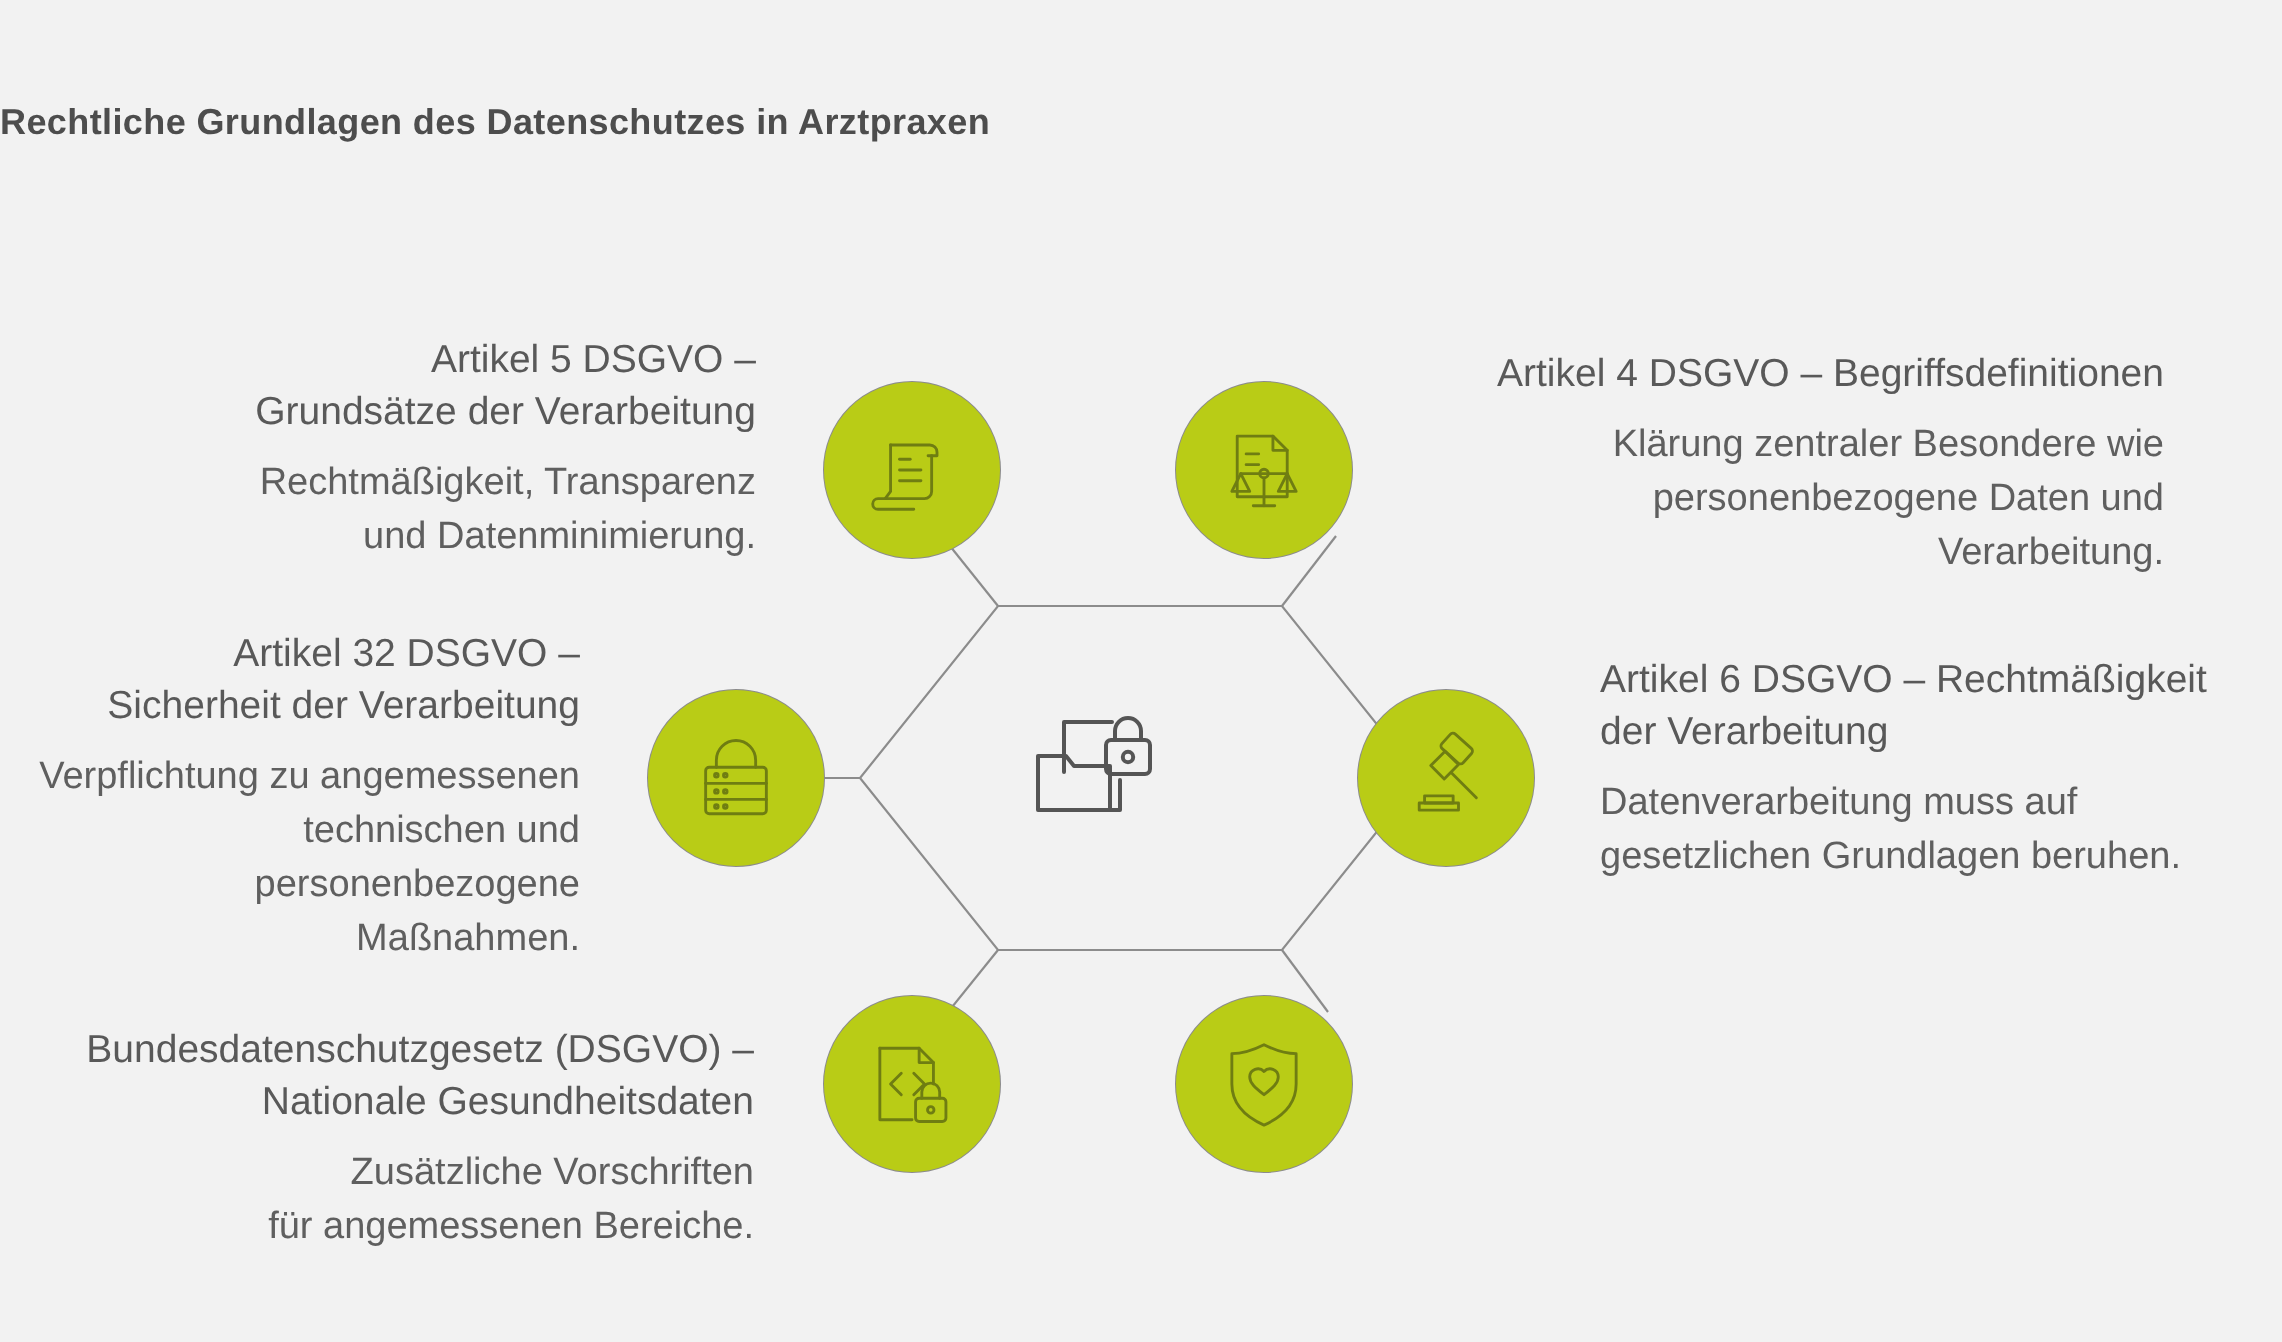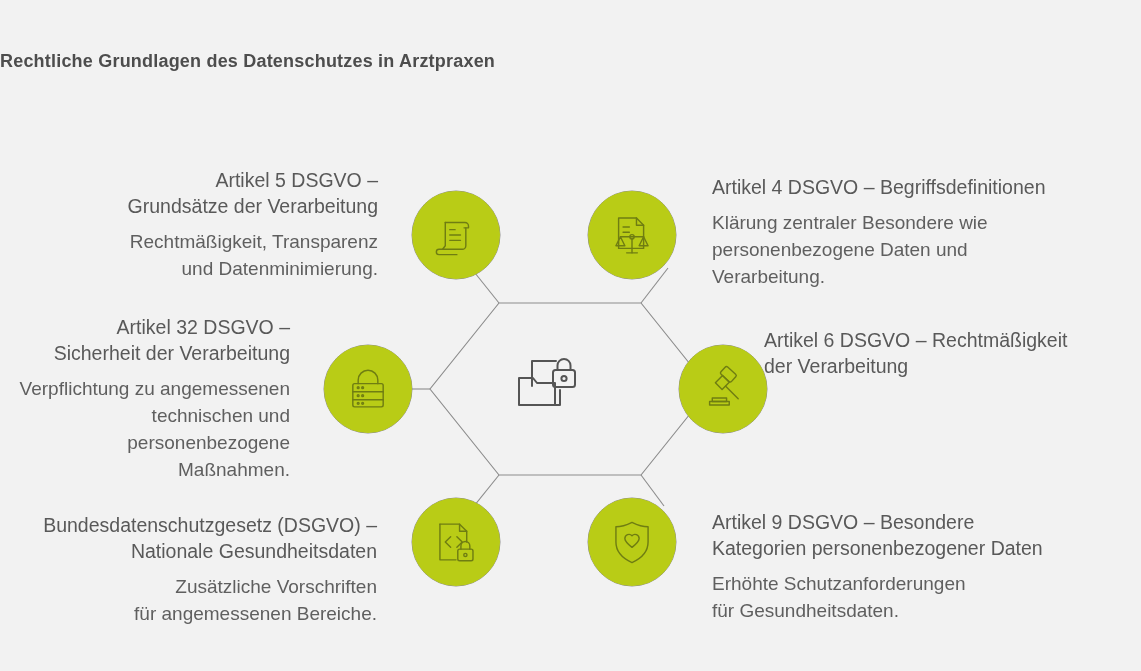--- a/index.html
+++ b/index.html
@@ -83,23 +83,23 @@
     font-weight: 400;
     color: #5f5f5f;
     line-height: 1.42;
     margin: 0;
   }
   .align-right { text-align: right; }
   .align-left  { text-align: left; }
 
   
   #block-art5   { left: 73px;  top: 145px;  width: 305px; margin-top: 23px; }
-  #block-art4   { left: 712px; top: 175px;  width: 370px; }
+  #block-art4   { left: 712px; top: 175px;  width: 370px; text-align: right; }
   #block-art32  { left: 18px;  top: 315px;  width: 272px; }
-  #block-art6   { left: 764px; top: 328px;  width: 320px; }
+  #block-art6   { left: 800px; top: 328px;  width: 320px; }
   #block-bdsg   { left: 30px;  top: 513px;  width: 347px; }
   #block-art9   { left: 712px; top: 510px;  width: 372px; }
 </style>
 </head>
 <body>
 
 <div id="stage">
 
   <div id="page-title">Rechtliche Grundlagen des Datenschutzes in Arztpraxen</div>
 
@@ -235,37 +235,31 @@
       <span>technischen und personenbezogene</span><br>
       <span>Maßnahmen.</span>
     </div>
   </div>
 
   <div id="block-art6" class="label-block align-left">
     <div class="label-title">
       <span>Artikel 6 DSGVO – Rechtmäßigkeit</span><br>
       <span>der Verarbeitung</span>
     </div>
+    <div class="label-desc">
+      <span>Datenverarbeitung muss auf</span><br>
+      <span>gesetzlichen Grundlagen beruhen.</span>
+    </div>
   </div>
 
   <div id="block-bdsg" class="label-block align-right">
     <div class="label-title">
       <span>Bundesdatenschutzgesetz (DSGVO) –</span><br>
       <span>Nationale Gesundheitsdaten</span>
     </div>
     <div class="label-desc">
       <span>Zusätzliche Vorschriften</span><br>
       <span>für angemessenen Bereiche.</span>
     </div>
   </div>
 
-  <div id="block-art9" class="label-block align-left">
-    <div class="label-title">
-      <span>Artikel 9 DSGVO – Besondere</span><br>
-      <span>Kategorien personenbezogener Daten</span>
-    </div>
-    <div class="label-desc">
-      <span>Erhöhte Schutzanforderungen</span><br>
-      <span>für Gesundheitsdaten.</span>
-    </div>
-  </div>
 
 </div>
 
 </body></html>

